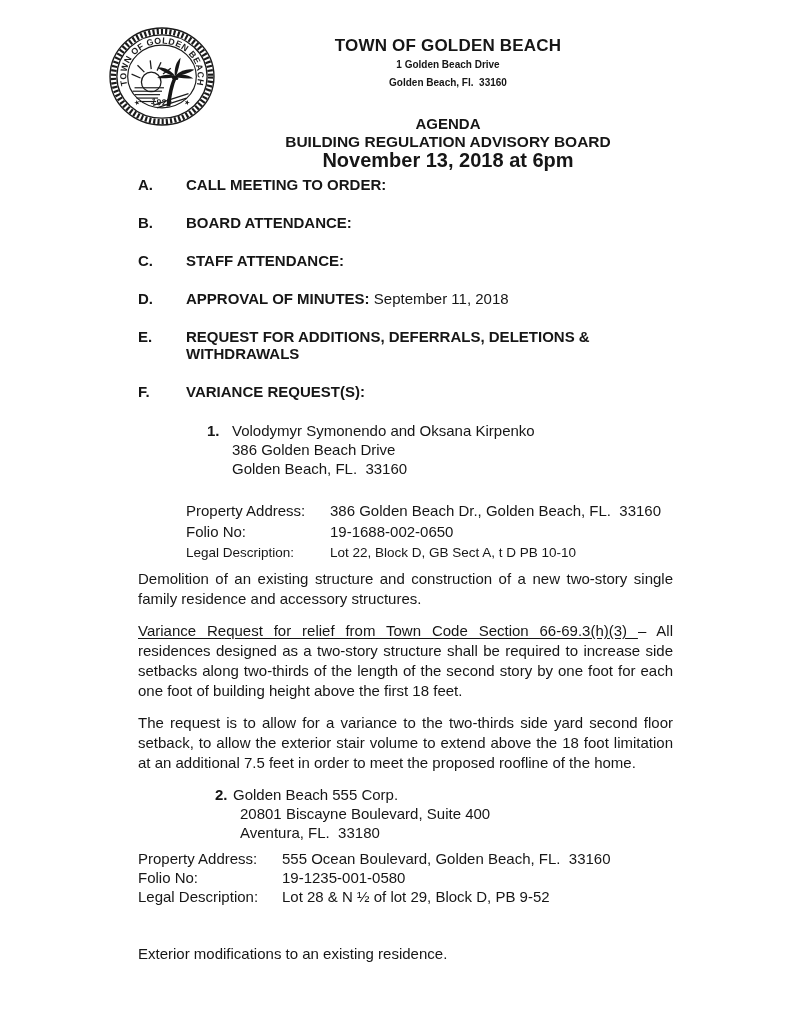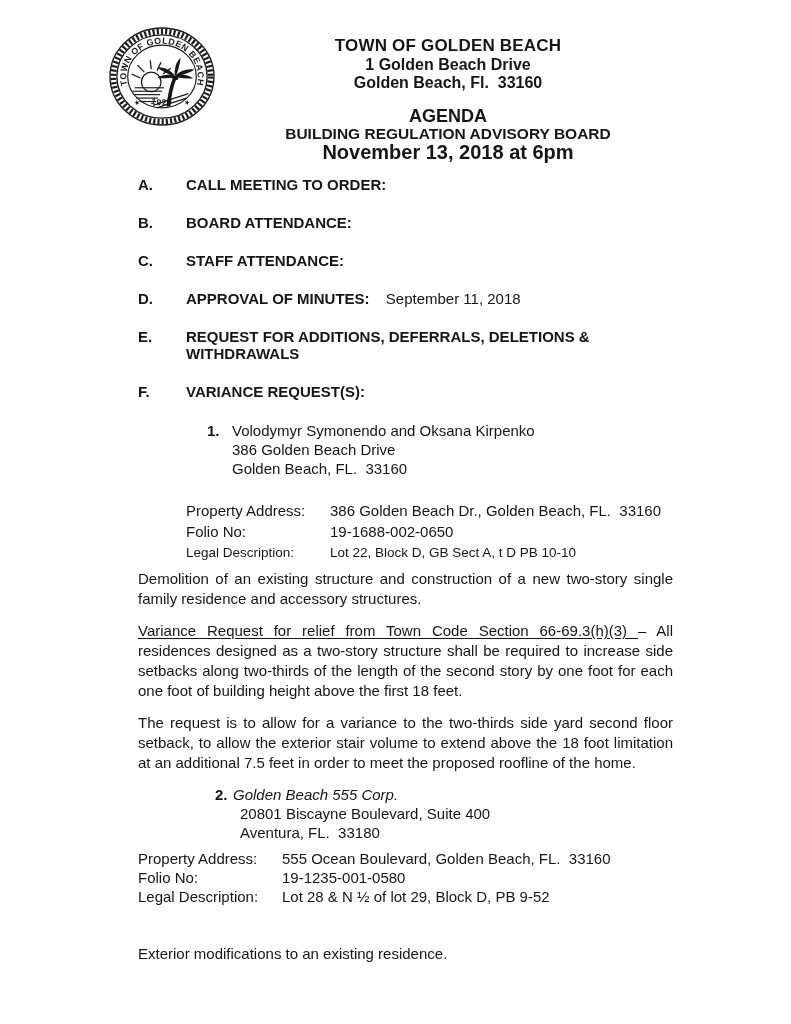--- a/index.html
+++ b/index.html
@@ -6,40 +6,40 @@
   .page{
     position:relative;width:791px;height:1024px;background:#ffffff;
     font-family:"Liberation Sans", sans-serif;color:#161616;
     overflow:hidden;
   }
   
   .seal{position:absolute;left:108px;top:26px;width:108px;height:101px;font-family:"Liberation Sans",sans-serif;}
   
   .letterhead{position:absolute;left:106px;top:36px;width:684px;text-align:center;font-weight:700;}
   .org{font-size:17px;line-height:20px;letter-spacing:.2px;}
-  .addr{font-size:16px;line-height:18px;white-space:pre-wrap;}
-  .doc-title{margin-top:15px;font-size:18px;line-height:18px;}
+  .addr{font-size:10px;line-height:18px;white-space:pre-wrap;}
+  .doc-title{margin-top:23px;font-size:15px;line-height:18px;}
   .board{font-size:15.5px;line-height:18px;}
   .when{font-size:20px;line-height:18px;}
   
   .bodycol{position:absolute;left:138px;top:176px;width:535px;font-size:15px;line-height:19px;}
   .aitem{display:flex;margin:0 0 21px 0;font-weight:700;font-size:15px;line-height:17px;}
   .aitem:last-child{margin-bottom:4px;}
   .alet{width:48px;flex:none;}
   .atxt{max-width:445px;}
-  .detail{font-weight:400;margin-left:12px;}
+  .detail{font-weight:400;}
   
   .applicant{display:flex;line-height:19px;}
   .applicant .num{font-weight:700;flex:none;}
   .applicant-1{margin-left:69px;}
   .applicant-1 .num{width:25px;}
   .applicant-2{margin-left:77px;margin-top:12px;}
   .applicant-2 .num{width:18px;}
   .applicant-2 .aline{padding-left:7px;}
-  .applicant-2 .aline.first{padding-left:0;font-style:italic;}
+  .applicant-2 .aline.first{padding-left:0;}
   .aline{white-space:pre-wrap;}
   
   .props{margin-top:22px;}
   .props-1{margin-left:48px;}
   .props-1 .prow{line-height:21px;}
   .props-2{margin-top:7px;}
   .props-2 .prow{line-height:19px;}
   .prow{display:flex;}
   .plabel{width:144px;flex:none;}
   .pvalue{white-space:pre-wrap;}

